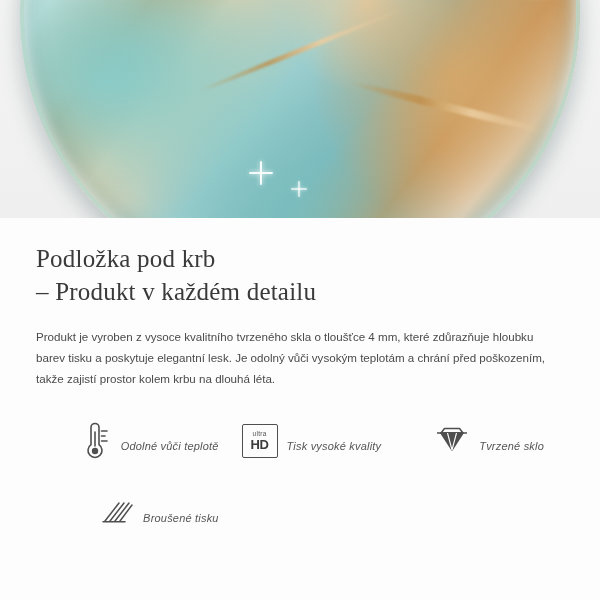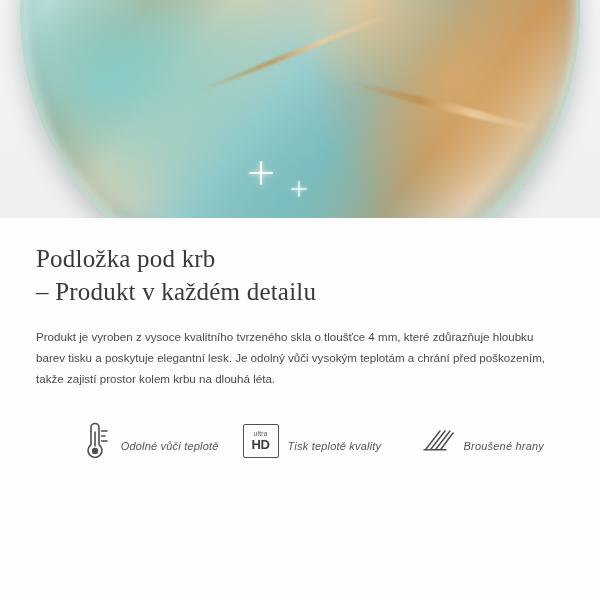--- a/index.html
+++ b/index.html
@@ -255,34 +255,45 @@
         <div class="feature-label">Odolné vůči teplotě</div>
       </div>
 
       <div class="feature">
         <div class="feature-icon">
           <div class="hd-box">
             <span class="u">ultra</span>
             <span class="hd">HD</span>
           </div>
         </div>
-        <div class="feature-label">Tisk teplotě kvality</div>
-      </div>
-
-
+        <div class="feature-label">Tisk vysoké kvality</div>
+      </div>
+
+
+      <div class="feature">
+        <div class="feature-icon">
+          <svg width="44" height="40" viewBox="0 0 44 40" fill="none" stroke="#4f4f4f" stroke-width="1.5" stroke-linejoin="round">
+            <path d="M11 12h22l-11 17L11 12z" fill="#4f4f4f" stroke="#4f4f4f"></path>
+            <path d="M7 12h30"></path>
+            <path d="M14.5 7.5h15L33 12H11l3.5-4.5z"></path>
+            <path d="M17.5 12l4.5 17 4.5-17" stroke="#ffffff" stroke-width="1.1"></path>
+          </svg>
+        </div>
+        <div class="feature-label">Tvrzené sklo</div>
+      </div>
 
       <div class="feature">
         <div class="feature-icon">
           <svg width="44" height="40" viewBox="0 0 44 40" fill="none" stroke="#4f4f4f" stroke-width="1.5" stroke-linecap="round">
             <line x1="11" y1="28" x2="25" y2="10"></line>
             <line x1="16" y1="28" x2="30" y2="10"></line>
             <line x1="21" y1="28" x2="35" y2="10"></line>
             <line x1="26" y1="28" x2="38" y2="12"></line>
             <line x1="9" y1="28.8" x2="31" y2="28.8"></line>
           </svg>
         </div>
-        <div class="feature-label">Broušené hrany</div>
+        <div class="feature-label">Broušené tisku</div>
       </div>
 
 
     </div>
   </div>
 </div>
 
 </body></html>

